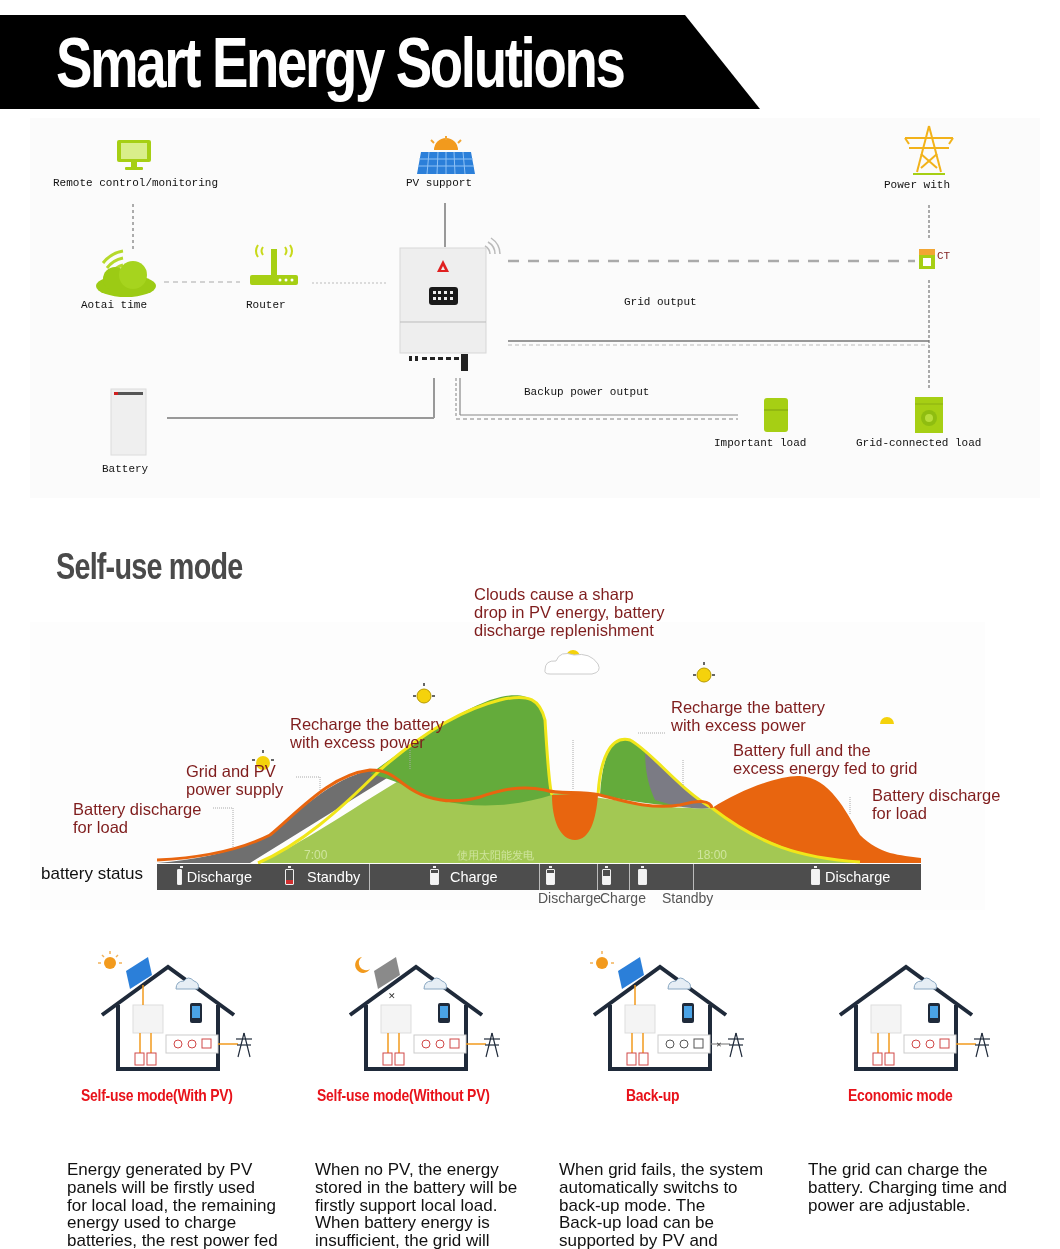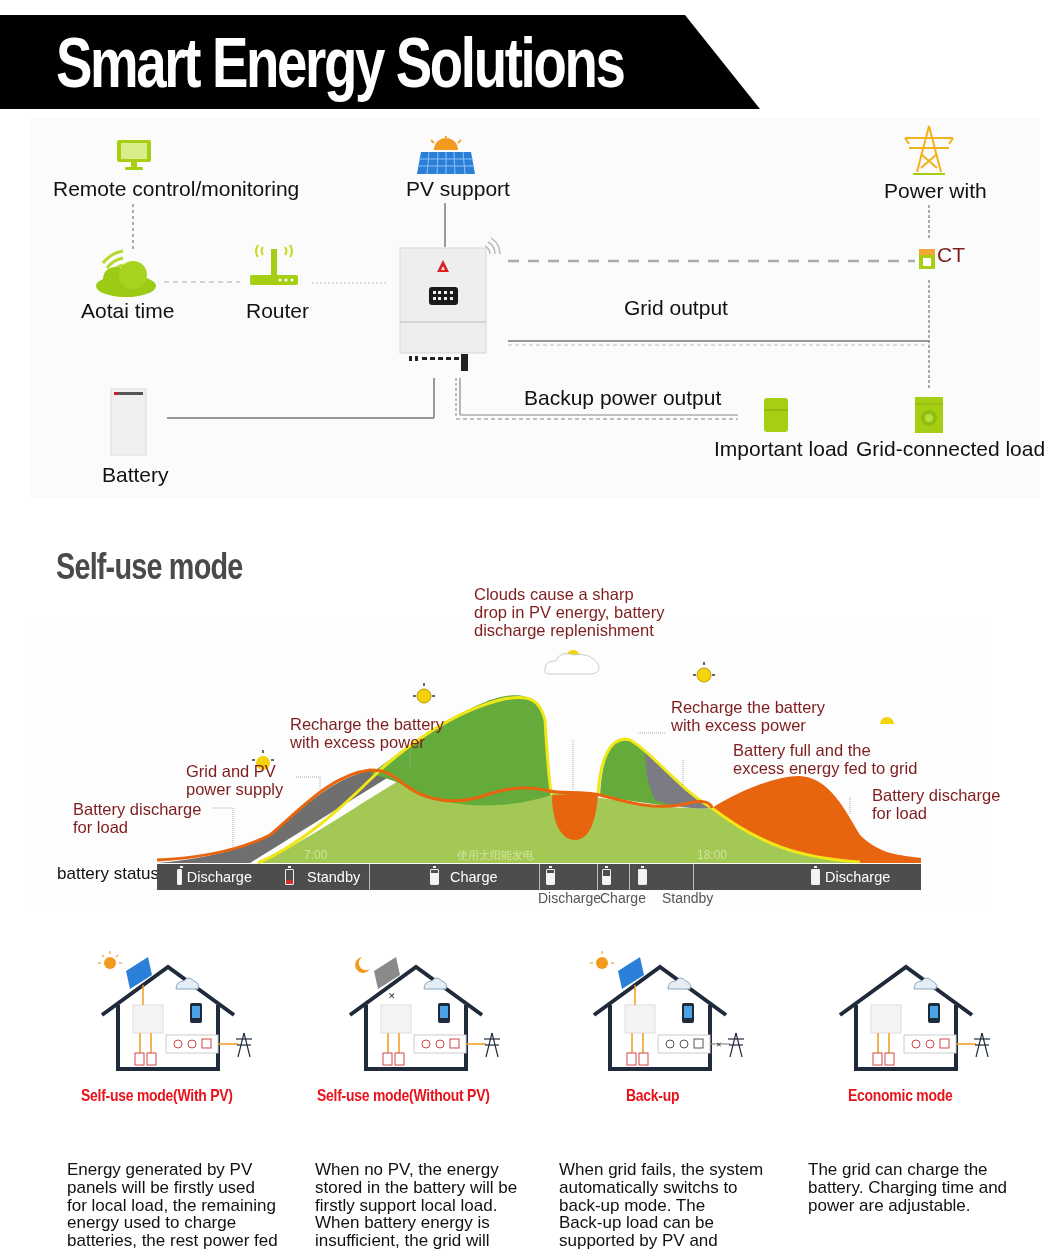--- a/index.html
+++ b/index.html
@@ -11,21 +11,21 @@
   .banner svg { position: absolute; left: 0; top: 0; }
   .banner-title {
     position: absolute; left: 56px; top: 4px; color: #fff;
     font-family: "Liberation Sans", sans-serif; font-weight: bold;
     font-size: 70px; letter-spacing: -3px; transform: scaleX(0.78); transform-origin: left top;
     line-height: 88px; white-space: nowrap;
   }
 
   
   .sys-panel { position: absolute; left: 30px; top: 118px; width: 1010px; height: 380px; background: #fbfbfb; }
-  .lbl { position: absolute; font-size: 21px; color: #111; white-space: nowrap; }
+  .lbl { position: absolute; font-size: 11px; color: #111; white-space: nowrap; font-family: Liberation Mono, monospace; }
   .node-icon { position: absolute; }
 
   
   .section-title {
     position: absolute; left: 56px; top: 546px; font-size: 36px; font-weight: bold; color: #4a4a4a;
     transform: scaleX(0.8); transform-origin: left top; letter-spacing: -1px; white-space: nowrap;
   }
 
   
   .chart-panel { position: absolute; left: 30px; top: 622px; width: 955px; height: 288px; background: #fdfdfd; }
@@ -34,21 +34,21 @@
   .status-bar { position: absolute; left: 157px; top: 864px; width: 764px; height: 26px; background: #4d4d4d; }
   .status-cell { position: absolute; top: 0; height: 26px; display: flex; align-items: center; color: #fff; font-size: 14.5px; }
   .status-cell .sep { position: absolute; right: 0; top: 0; width: 1px; height: 26px; background: #bbb; }
   .batt { display: inline-block; width: 9px; height: 16px; border: 1.5px solid #eee; border-radius: 1px; position: relative; margin-right: 5px; background: #4d4d4d; }
   .batt::before { content: ""; position: absolute; left: 2px; top: -4px; width: 3px; height: 2px; background: #eee; }
   .batt.full { background: #f4f4f4; }
   .batt.low::after { content: ""; position: absolute; left: 0; right: 0; bottom: 0; height: 4px; background: #d03030; }
   .batt.half::after { content: ""; position: absolute; left: 0; right: 0; bottom: 0; height: 8px; background: #f4f4f4; }
   .batt.tall::after { content: ""; position: absolute; left: 0; right: 0; bottom: 0; height: 11px; background: #f4f4f4; }
   .status-below { position: absolute; top: 890px; font-size: 14px; color: #555; white-space: nowrap; }
-  .battery-status-label { position: absolute; left: 41px; top: 864px; font-size: 17px; margin-left: 16px; }
+  .battery-status-label { position: absolute; left: 41px; top: 864px; font-size: 17px; }
 
   
   .mode-house { position: absolute; top: 945px; width: 200px; height: 130px; }
   .mode-title {
     position: absolute; top: 1086px; color: #e8121a; font-weight: bold; font-size: 17px;
     transform: scaleX(0.82); transform-origin: left top; white-space: nowrap; letter-spacing: -0.3px;
   }
   .mode-desc { position: absolute; top: 1117px; font-size: 17px; line-height: 17.8px; color: #111; white-space: pre-line; margin-top: 44px; }
 </style>
 </head>
@@ -187,21 +187,21 @@
   </g>
   <line x1="14" y1="50" x2="46" y2="50" stroke="#a6cf14" stroke-width="2"></line>
 </svg>
 <div class="lbl" style="left:884px;top:179px">Power with</div>
 
 <svg class="node-icon" style="left:919px;top:249px" width="16" height="20">
   <rect x="0" y="0" width="16" height="6" fill="#f2a633"></rect>
   <rect x="0" y="6" width="16" height="14" fill="#a6cf14"></rect>
   <rect x="4" y="9" width="8" height="8" fill="#fff"></rect>
 </svg>
-<div class="lbl" style="left:937px;top:243px;color:#7f1d1d">CT</div>
+<div class="lbl" style="left:937px;top:250px;color:#7f1d1d">CT</div>
 
 <div class="lbl" style="left:624px;top:296px">Grid output</div>
 <div class="lbl" style="left:524px;top:386px">Backup power output</div>
 
 <svg class="node-icon" style="left:762px;top:397px" width="28" height="36">
   <rect x="2" y="1" width="24" height="34" rx="3" fill="#a6cf14"></rect>
   <line x1="2" y1="13" x2="26" y2="13" stroke="#8bb010" stroke-width="1.5"></line>
 </svg>
 <div class="lbl" style="left:714px;top:437px">Important load</div>
 

